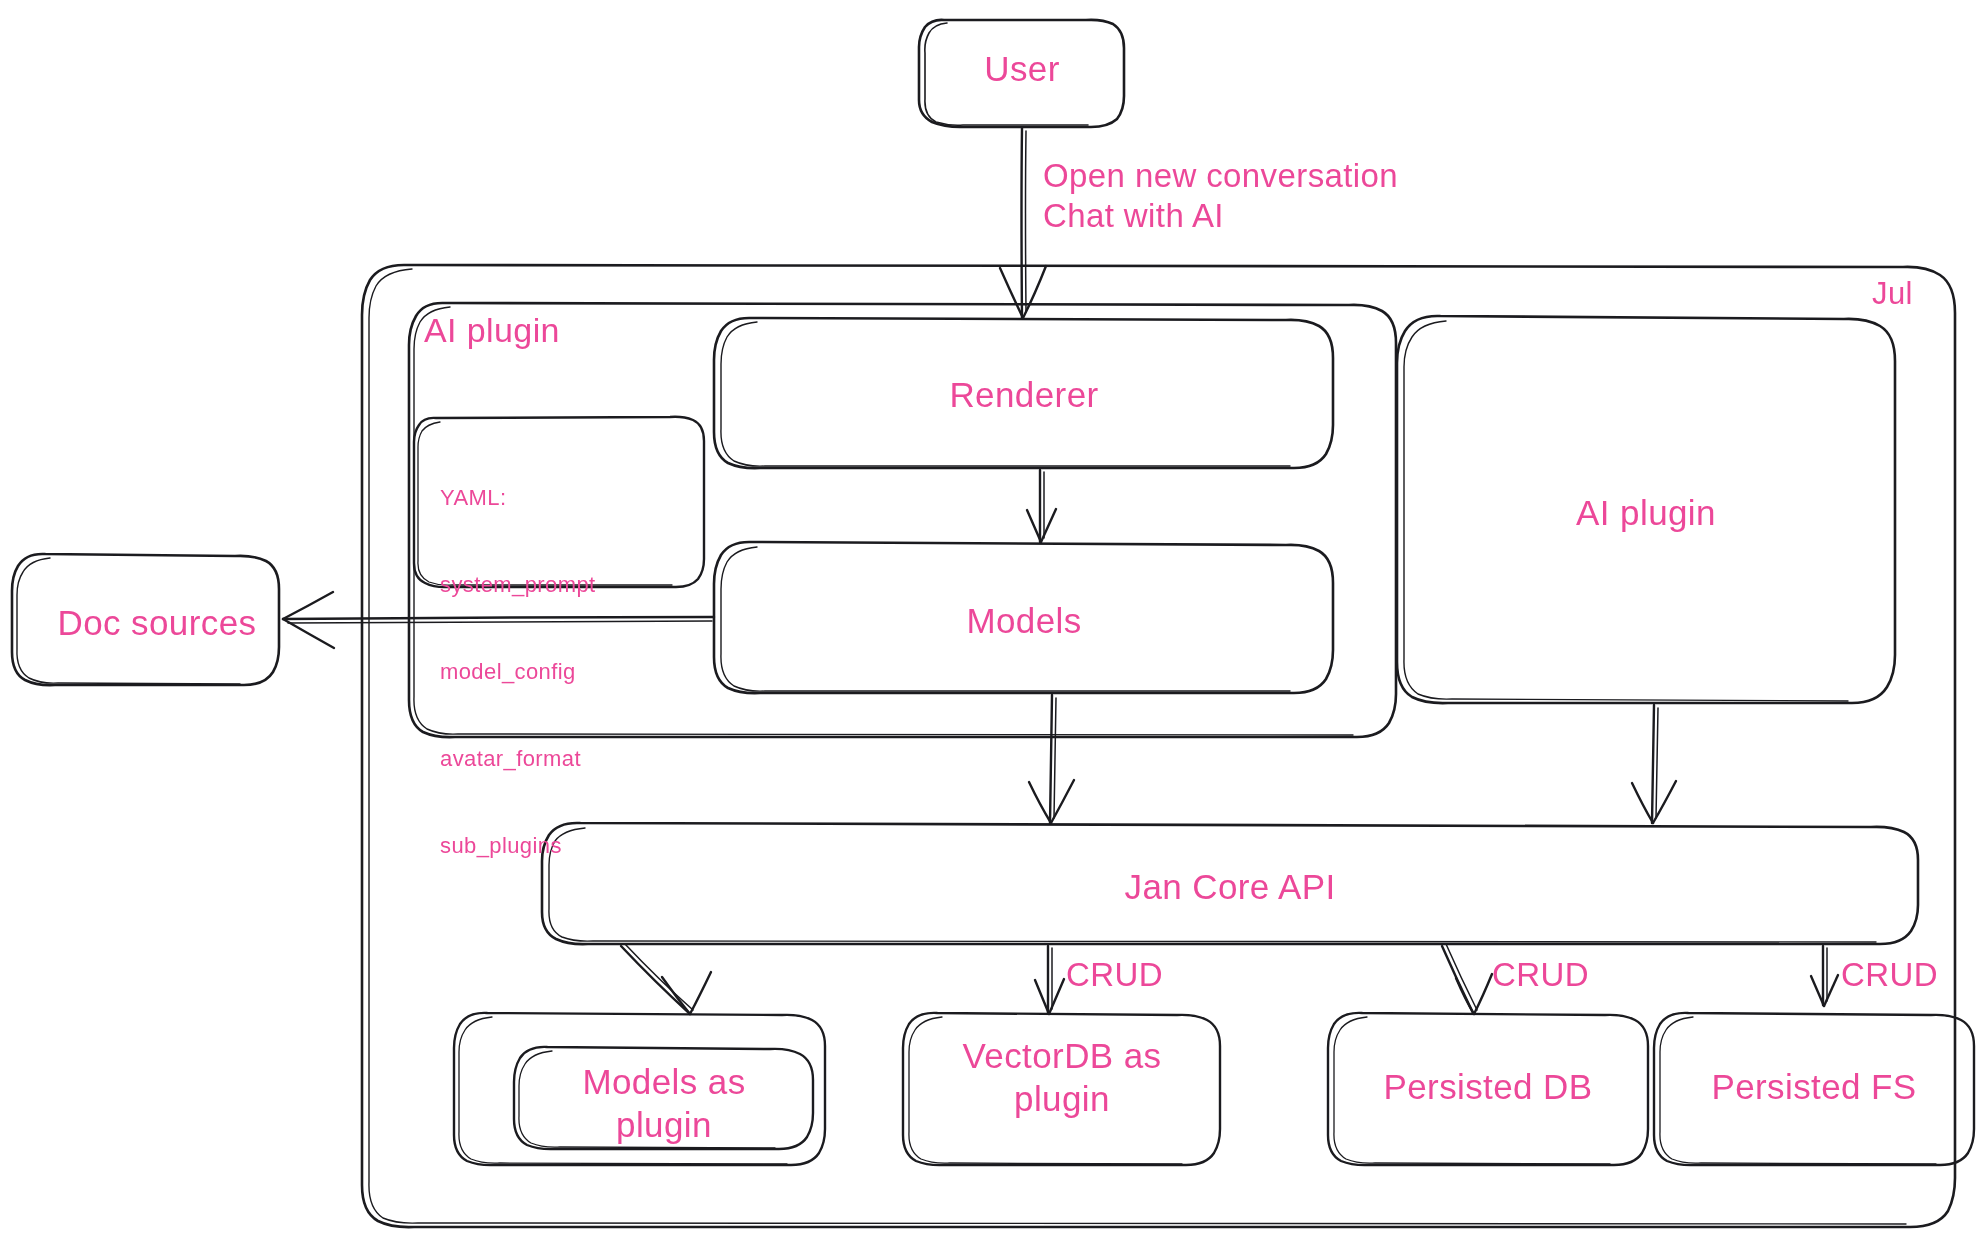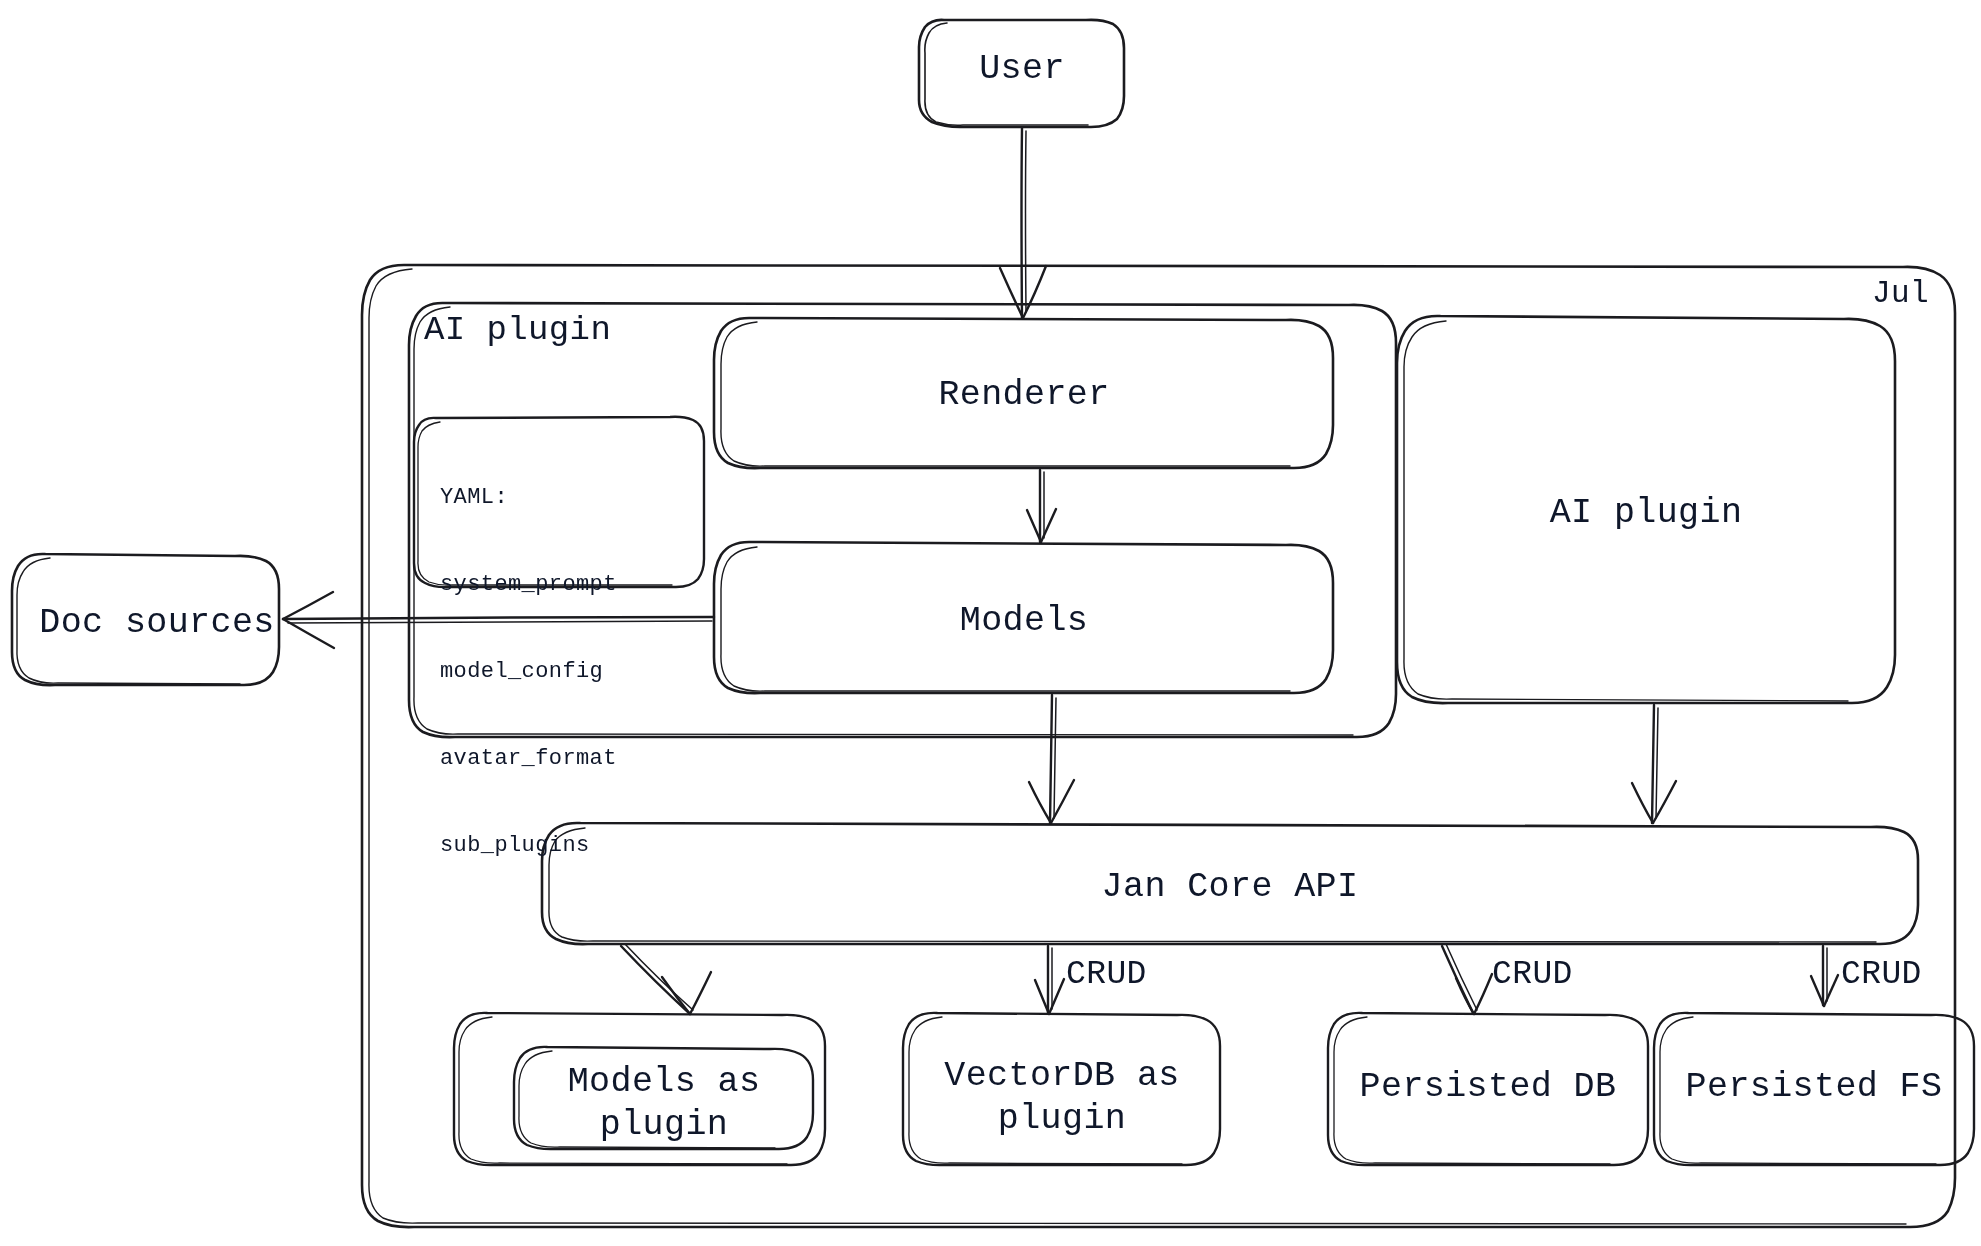--- a/index.html
+++ b/index.html
@@ -27,22 +27,22 @@
     height: 1246px;
   }
   svg#sketch path, svg#sketch line, svg#sketch polyline {
     fill: none;
     stroke: #1b1b1f;
     stroke-linecap: round;
     stroke-linejoin: round;
   }
   .lbl {
     position: absolute;
-    color: #0f172a;
-    font-family: Liberation Mono, monospace;
+    color: #ec4899;
+    font-family: Liberation Sans, sans-serif;
     white-space: pre;
     line-height: 1.22;
     letter-spacing: 0.4px;
     user-select: none;
   }
   .ctr {
     text-align: center;
     transform: translateX(-50%);
   }
   .t-node   { font-size: 35px; }
@@ -188,20 +188,22 @@
       <path stroke-width="2.4" d="M1823 946 L1823 1005"></path>
       <path stroke-width="1.5" d="M1827 948 L1827 1001"></path>
       <path stroke-width="2.4" d="M1811 976 L1824 1006"></path>
       <path stroke-width="2.4" d="M1838 975 L1824 1006"></path>
     </g>
 
   </svg>
 
   <div class="lbl t-node ctr" style="left:1022px; top:48px;">User</div>
 
+  <div class="lbl t-edge" style="left:1043px; top:156px;"><span style="white-space:pre-line;">Open new conversation
+Chat with AI</span></div>
 
   <div class="lbl t-corner" style="left:1872px; top:275px;">Jul</div>
 
   <div class="lbl t-group" style="left:424px; top:310px;">AI plugin</div>
 
   <div class="lbl t-yaml" style="left:440px; top:425px;">
     <div>YAML:</div>
     <div>system_prompt</div>
     <div>model_config</div>
     <div>avatar_format</div>
@@ -221,20 +223,20 @@
 
   <div class="lbl t-edge" style="left:1066px; top:955px;">CRUD</div>
 
   <div class="lbl t-edge" style="left:1492px; top:955px;">CRUD</div>
 
   <div class="lbl t-edge" style="left:1841px; top:955px;">CRUD</div>
 
   <div class="lbl t-node ctr" style="left:664px; top:1061px; white-space:pre-line;">Models as
 plugin</div>
 
-  <div class="lbl t-node ctr" style="left:1062px; top:1035px; white-space:pre-line;margin-top:20px;">VectorDB as
+  <div class="lbl t-node ctr" style="left:1062px; top:1035px; white-space:pre-line;">VectorDB as
 plugin</div>
 
   <div class="lbl t-node ctr" style="left:1488px; top:1066px;">Persisted DB</div>
 
   <div class="lbl t-node ctr" style="left:1814px; top:1066px;">Persisted FS</div>
 
 </div>
 
 </body></html>

